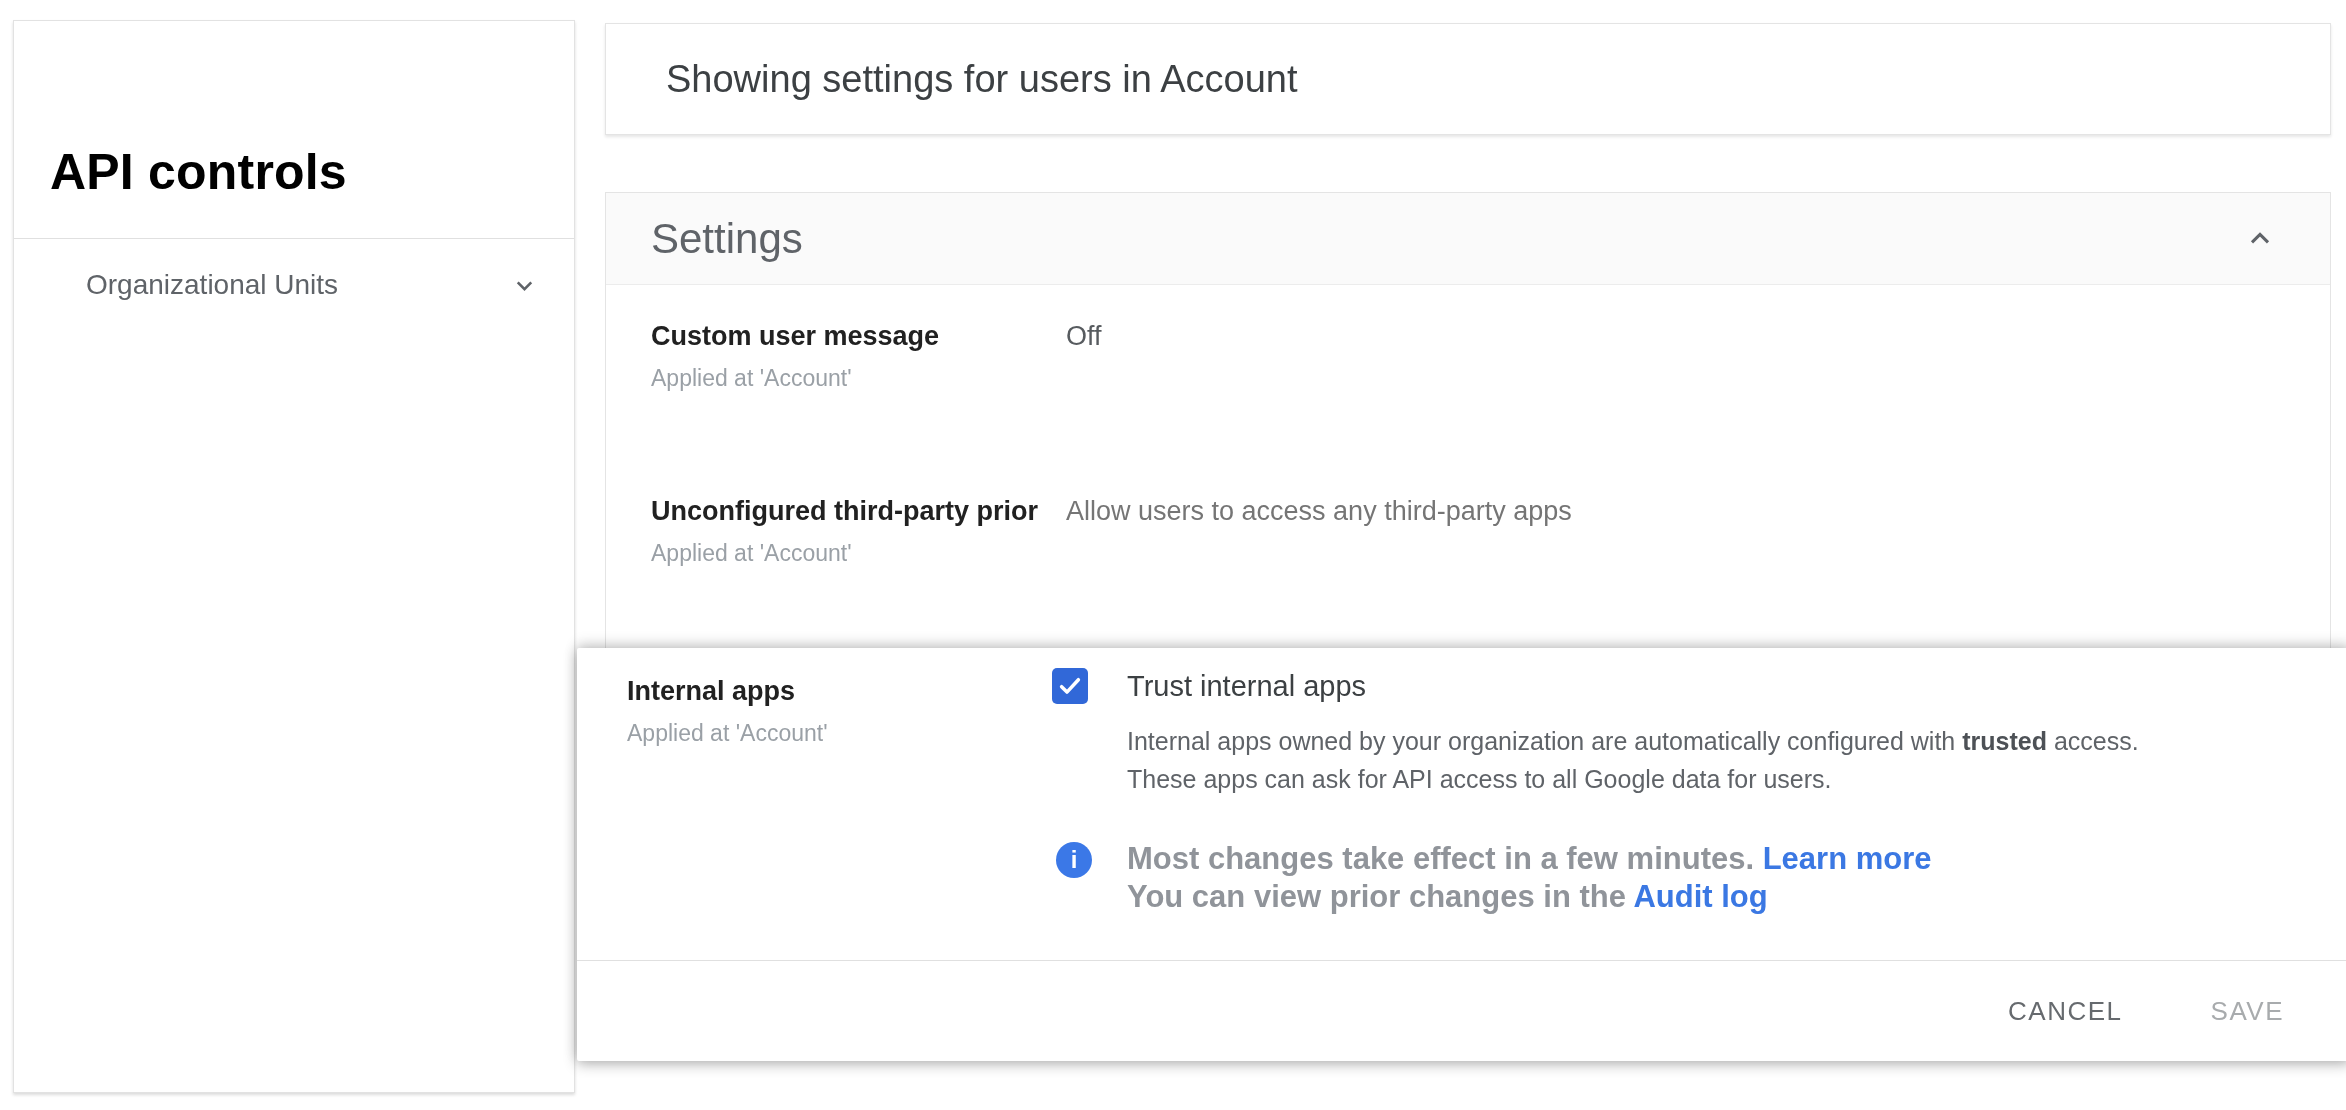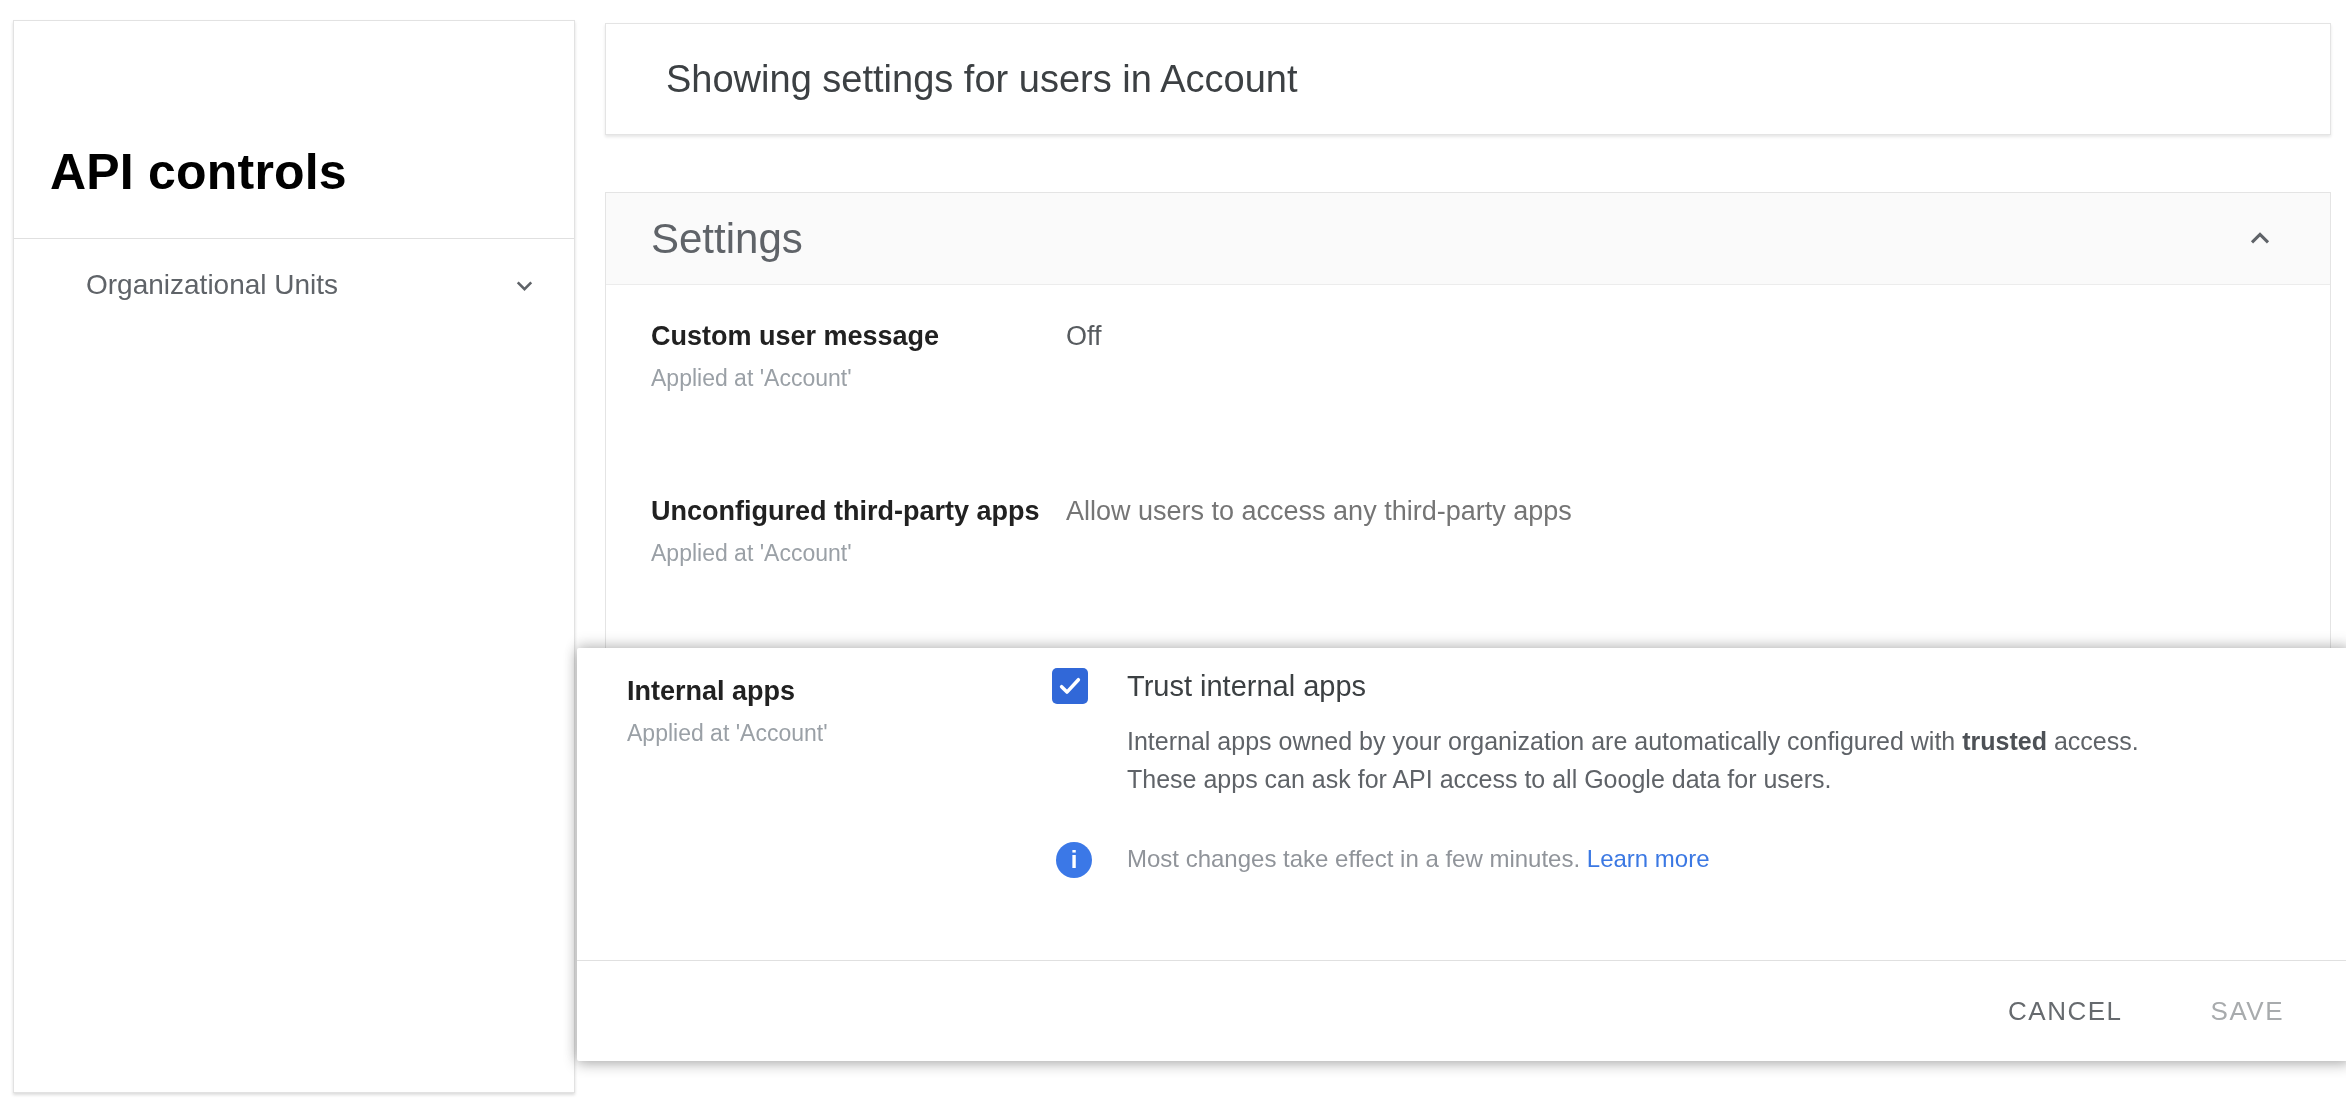--- a/index.html
+++ b/index.html
@@ -51,22 +51,22 @@
     background:#3168d8; border-radius:5px; display:flex; align-items:center;
     justify-content:center; cursor:pointer; }
   .trust-heading { position:absolute; left:550px; top:22px; font-size:29px; color:#3c4043; }
   .trust-desc { position:absolute; left:550px; top:74px; width:1085px;
     font-size:25px; line-height:38px; color:#5f6368; }
   .trust-desc b { font-weight:bold; color:#4d5156; }
 
   .info-icon { position:absolute; left:479px; top:194px; width:36px; height:36px;
     border-radius:50%; background:#3b78e7; color:#fff; display:flex; align-items:center;
     justify-content:center; font-size:24px; font-weight:bold; font-style:normal; }
-  .info-text { position:absolute; left:550px; top:192px; font-size:24px; line-height:38px;
-    color:#90949a; }
+  .info-text { position:absolute; left:550px; top:192px; font-size:31px; line-height:38px;
+    color:#90949a;font-weight:bold; }
   .info-link { color:#3b78e3; cursor:pointer; }
 
   .dlg-footer { position:absolute; left:0; bottom:0; width:100%; height:101px;
     border-top:1px solid #e0e0e0; display:flex; align-items:center;
     justify-content:flex-end; padding-right:48px; }
   .btn { background:none; border:none; font-family:inherit; font-size:26px;
     letter-spacing:1.5px; padding:14px 18px; cursor:pointer; }
   .btn-cancel { color:#666a6e; margin-right:52px; }
   .btn-save { color:#a8abad; cursor:default; }
 </style>
@@ -104,21 +104,21 @@
     <div class="settings-body">
       <div class="setting-row">
         <div class="row-label-col">
           <div class="row-label">Custom user message</div>
           <div class="row-applied">Applied at 'Account'</div>
         </div>
         <div class="row-value">Off</div>
       </div>
       <div class="setting-row">
         <div class="row-label-col">
-          <div class="row-label">Unconfigured third-party apps</div>
+          <div class="row-label">Unconfigured third-party prior</div>
           <div class="row-applied">Applied at 'Account'</div>
         </div>
         <div class="row-value muted">Allow users to access any third-party apps</div>
       </div>
     </div>
   </section>
 
   <section class="dialog">
 
     <div class="dlg-label-col">
@@ -138,20 +138,23 @@
 
     <p class="trust-desc">
       <span>Internal apps owned by your organization are automatically configured with </span><b>trusted</b><span> access. These apps can ask for API access to all Google data for users.</span>
     </p>
 
     <i class="info-icon">i</i>
     <div class="info-text">
       <div>
         <span>Most changes take effect in a few minutes. </span><span class="info-link">Learn more</span>
       </div>
+      <div>
+        <span>You can view prior changes in the </span><span class="info-link">Audit log</span>
+      </div>
     </div>
 
     <div class="dlg-footer">
       <button class="btn btn-cancel">CANCEL</button>
       <button class="btn btn-save" disabled="">SAVE</button>
     </div>
   </section>
 
 </div>
 

